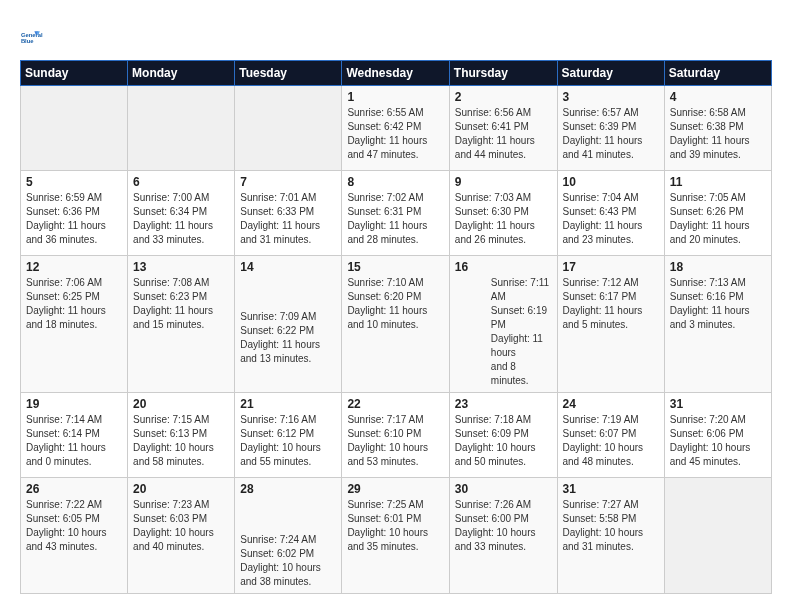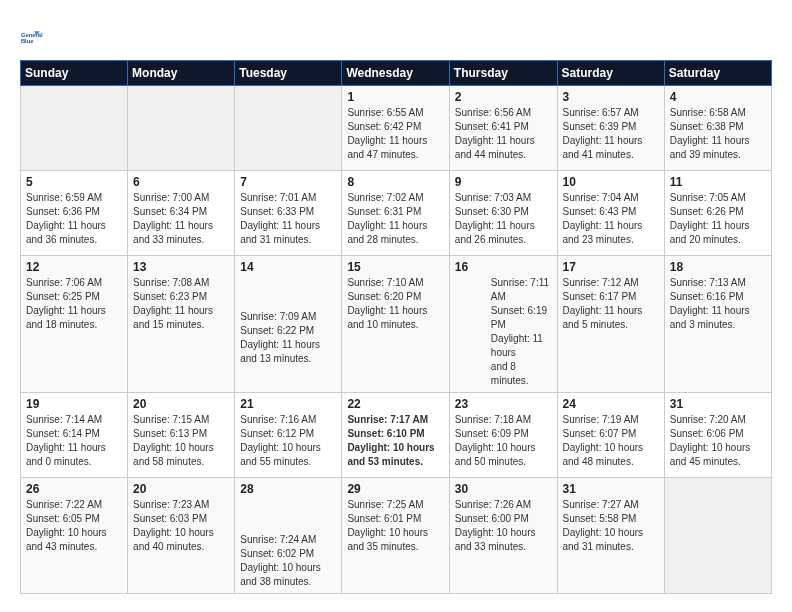--- a/index.html
+++ b/index.html
@@ -270,21 +270,21 @@
         </td>
         <td>
           <div class="day-number">21</div>
           <div class="day-info" style="white-space: pre-line;">Sunrise: 7:16 AM
 Sunset: 6:12 PM
 Daylight: 10 hours
 and 55 minutes.</div>
         </td>
         <td>
           <div class="day-number">22</div>
-          <div class="day-info" style="white-space: pre-line; font-weight: bold;">Sunrise: 7:17 AM
+          <div class="day-info" style="white-space: pre-line;">Sunrise: 7:17 AM
 Sunset: 6:10 PM
 Daylight: 10 hours
 and 53 minutes.</div>
         </td>
         <td>
           <div class="day-number">23</div>
           <div class="day-info" style="white-space: pre-line;">Sunrise: 7:18 AM
 Sunset: 6:09 PM
 Daylight: 10 hours
 and 50 minutes.</div>

